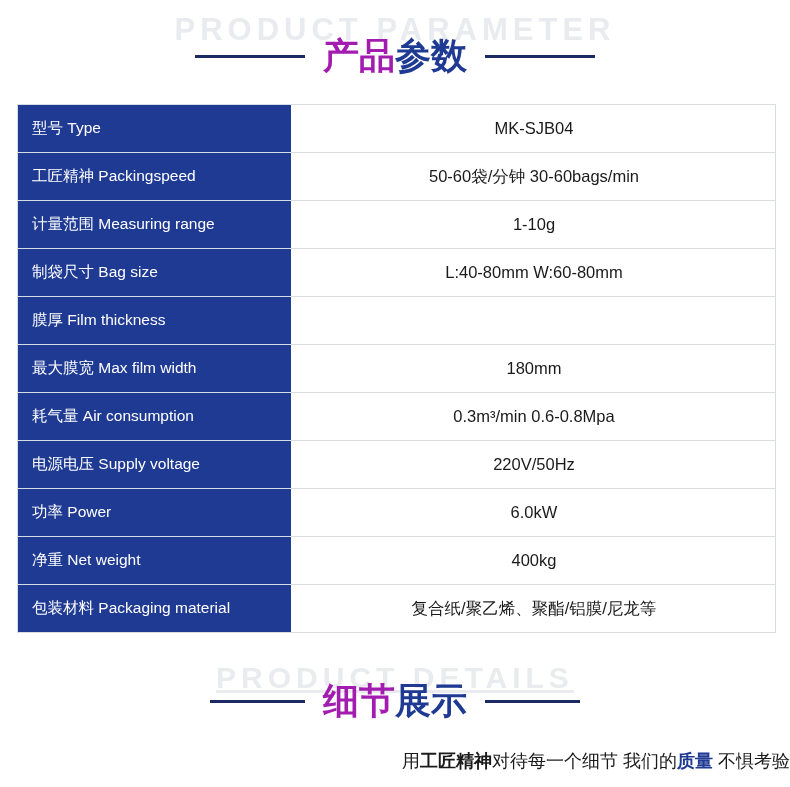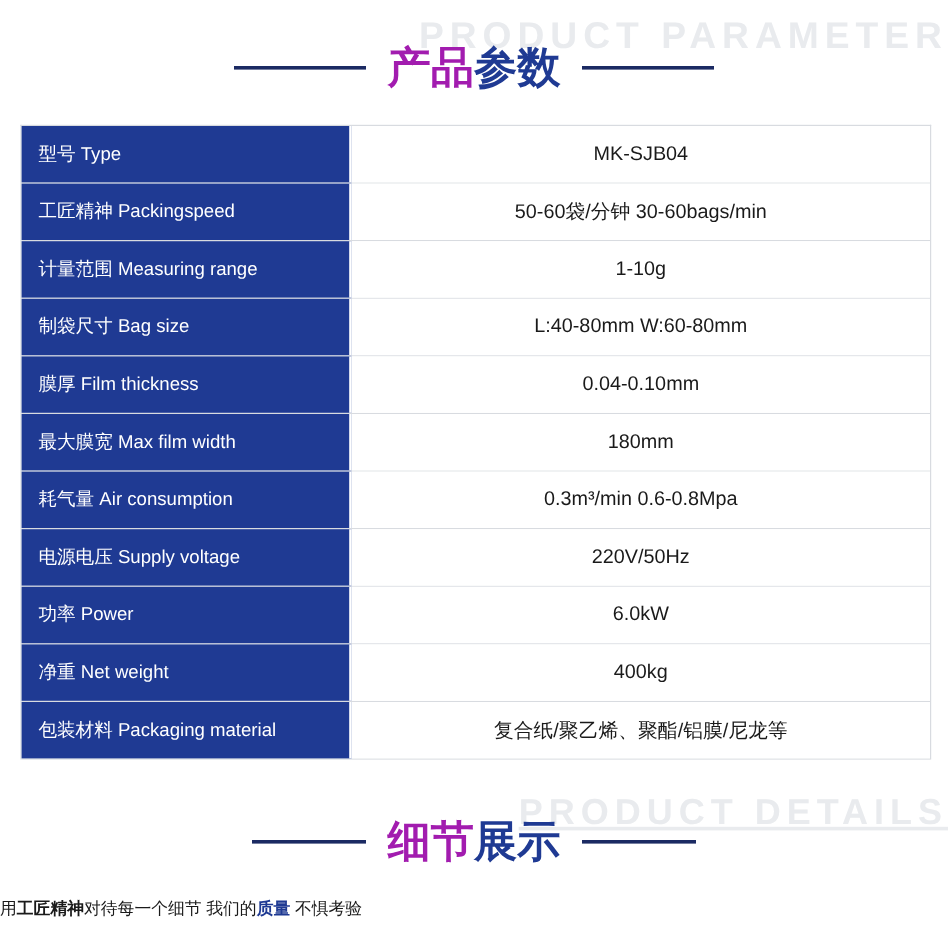--- a/index.html
+++ b/index.html
@@ -20,21 +20,21 @@
   
   .header {
     position: relative;
     height: 96px;
   }
   .ghost-text {
     position: absolute;
     top: 12px;
     left: 0;
     width: 100%;
-    text-align: right;
+    text-align: center;
     font-size: 31px;
     font-weight: bold;
     letter-spacing: 5px;
     color: #e9ebee;
     user-select: none;
     white-space: nowrap;
   }
   .title-row {
     position: absolute;
     top: 38px;
@@ -108,22 +108,22 @@
   }
   .footer .title-row {
     top: 22px;
   }
   .footer .title-rule { width: 95px; }
   .footer-sub {
     position: absolute;
     top: 88px;
     left: 0;
     width: 100%;
-    text-align: left;
-    font-size: 14px;
+    text-align: right;
+    font-size: 18px;
     color: #1a1a1a;
     white-space: nowrap;
   }
   .footer-sub b { font-weight: bold; }
   .footer-sub .blue { color: #1f3a93; font-weight: bold; }
 </style>
 </head>
 <body>
 
 <div class="page">
@@ -151,21 +151,20 @@
     <div class="row">
       <div class="cell-label">计量范围 Measuring range</div>
       <div class="cell-value">1-10g</div>
     </div>
     <div class="row">
       <div class="cell-label">制袋尺寸 Bag size</div>
       <div class="cell-value">L:40-80mm W:60-80mm</div>
     </div>
     <div class="row">
       <div class="cell-label">膜厚 Film thickness</div>
-      <div class="cell-value">0.04-0.10mm</div>
     </div>
     <div class="row">
       <div class="cell-label">最大膜宽 Max film width</div>
       <div class="cell-value">180mm</div>
     </div>
     <div class="row">
       <div class="cell-label">耗气量 Air consumption</div>
       <div class="cell-value">0.3m³/min 0.6-0.8Mpa</div>
     </div>
     <div class="row">

